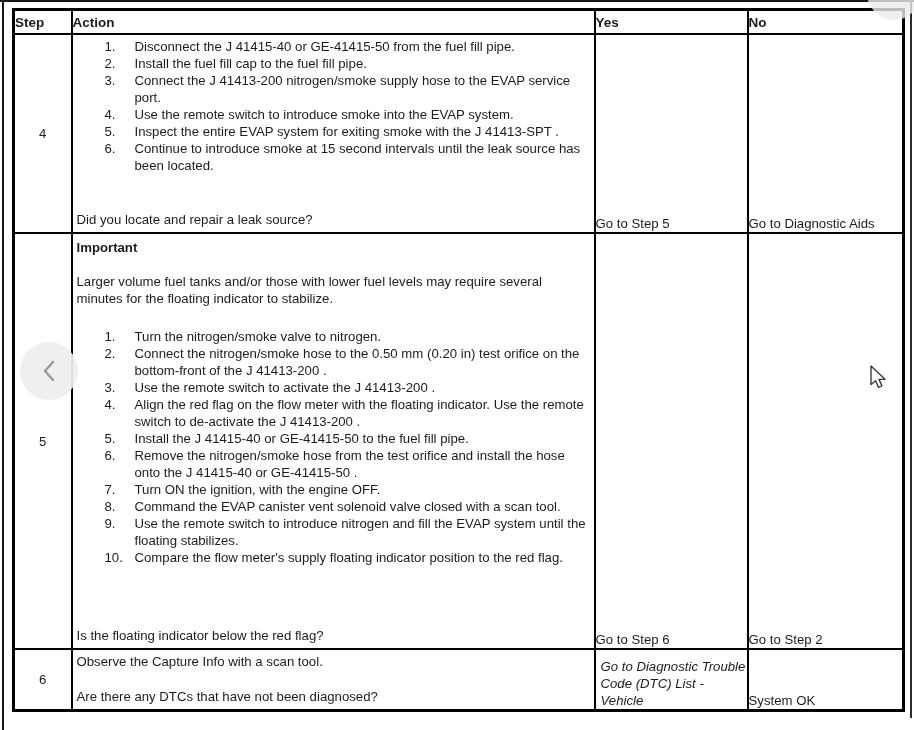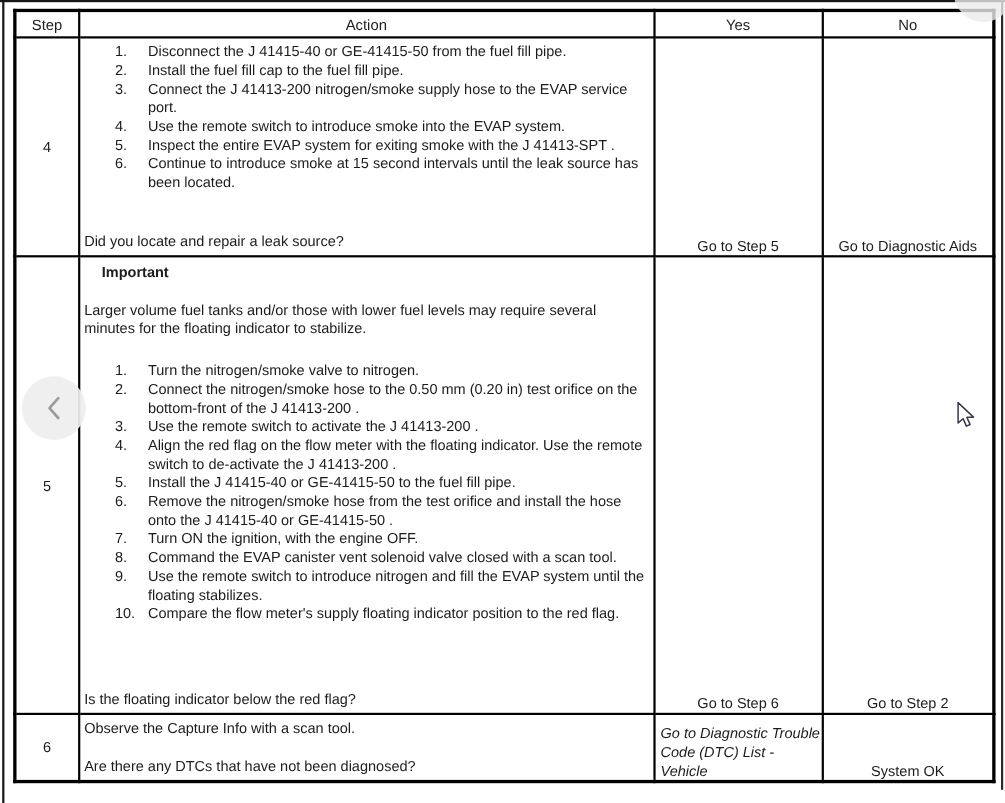--- a/index.html
+++ b/index.html
@@ -19,39 +19,39 @@
     border-collapse:collapse;table-layout:fixed;
     border:3px solid #000;
     font-size:13.2px;line-height:17px;
   }
   table.diag col.c-step{width:58px;}
   table.diag col.c-action{width:523px;}
   table.diag col.c-yes{width:153px;}
   table.diag col.c-no{width:156px;}
   table.diag th,table.diag td{border:2px solid #000;padding:0;}
   table.diag th{
-    height:22px;font-size:13.5px;font-weight:normal;text-align:center;vertical-align:middle;
+    height:22px;font-size:13.5px;font-weight:bold;text-align:left;vertical-align:middle;
   }
   td.step-cell{text-align:center;vertical-align:middle;}
   td.action-cell{vertical-align:top;}
-  td.route-cell{vertical-align:bottom;text-align:center;padding:0 3px 4px 3px;}
+  td.route-cell{vertical-align:bottom;text-align:left;padding:0 3px 4px 3px;}
   td.route-cell.left{text-align:left;padding-left:5px;font-style:italic;}
   tr.row4 td{height:197px;}
   tr.row5 td{height:414px;}
   tr.row6 td{height:59px;margin-top:44px;}
 
   .cell-flex{display:flex;flex-direction:column;height:100%;box-sizing:border-box;padding:3px 6px 3px 4px;}
   .question{margin-top:auto;padding-bottom:1px;}
 
   ol.steps{list-style:none;counter-reset:item;margin:0;padding:0 0 0 28px;}
   ol.steps li{display:flex;counter-increment:item;}
   ol.steps li::before{content:counter(item) ".";flex:0 0 30px;}
   ol.steps li span{flex:1;}
 
-  .imp-head{font-weight:bold;margin:2px 0 17px 16px;}
+  .imp-head{font-weight:bold;margin:2px 0 17px 0;}
   .imp-text{font-weight:normal;margin:0 0 21px 0;}
 
   
   .prev-btn{
     position:absolute;left:20px;top:342px;width:58px;height:58px;border-radius:50%;
     background:rgba(238,238,238,0.93);
     display:flex;align-items:center;justify-content:center;cursor:pointer;
   }
   
   .corner-bubble{

